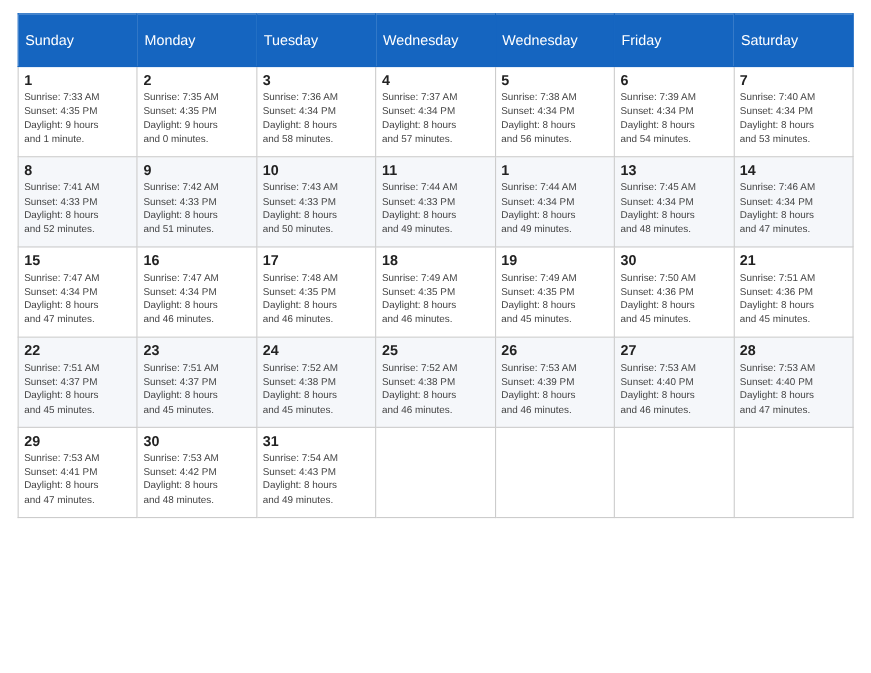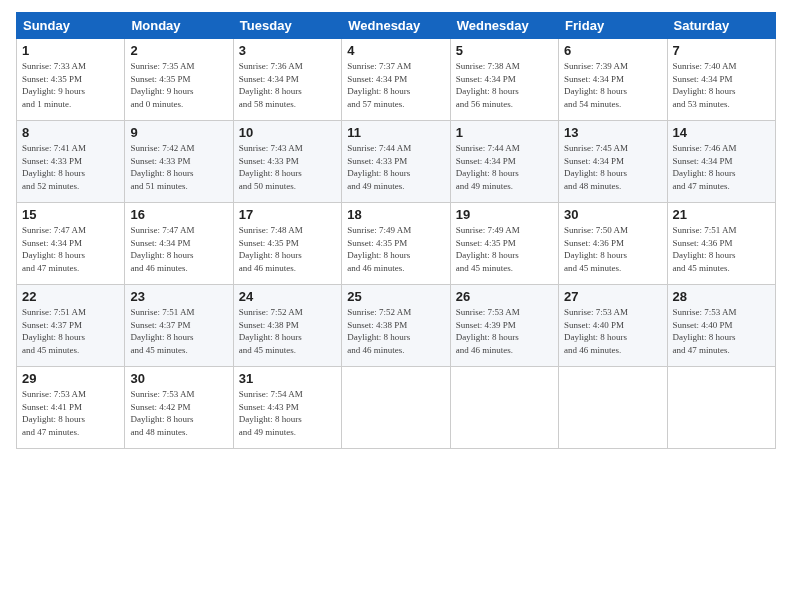--- a/index.html
+++ b/index.html
@@ -57,23 +57,23 @@
     }
     .calendar-table {
       width: 100%;
       border-collapse: collapse;
       table-layout: fixed;
     }
     .calendar-table th {
       background: #1565c0;
       color: #fff;
       text-align: left;
-      padding: 5px 6px;
+      padding: 16px 6px;
       font-size: 13px;
-      font-weight: bold;
+      font-weight: normal;
       border: 1px solid #1565c0;
     }
     .calendar-table td {
       border: 1px solid #ccc;
       vertical-align: top;
       padding: 4px 5px;
       font-size: 9.5px;
       color: #333;
       height: 82px;
       background: #fff;
@@ -85,21 +85,20 @@
       font-size: 13px;
       font-weight: bold;
       color: #222;
       display: block;
       margin-bottom: 2px;
     }
     .day-info {
       font-size: 9px;
       color: #444;
       line-height: 1.4;
-      font-family: Liberation Serif, serif;
     }
     .empty-cell {
       background: #fff !important;
     }
   </style>
 </head>
 <body>
 
 <div class="page">
 

